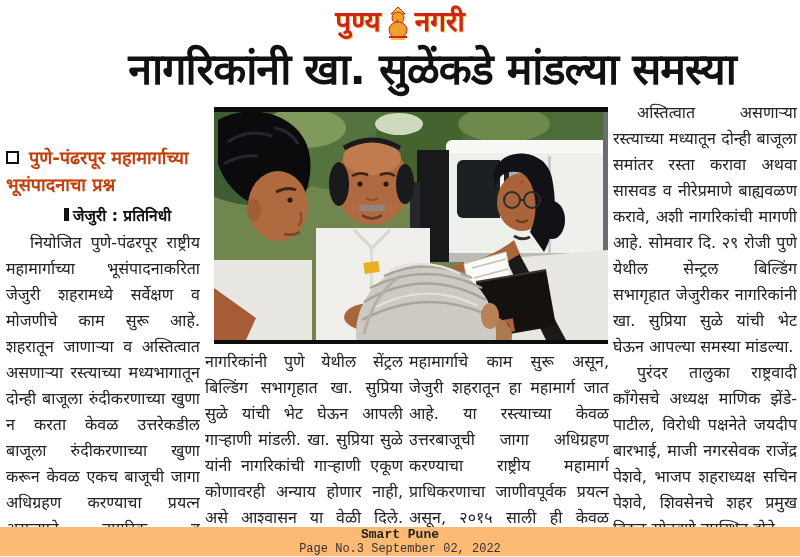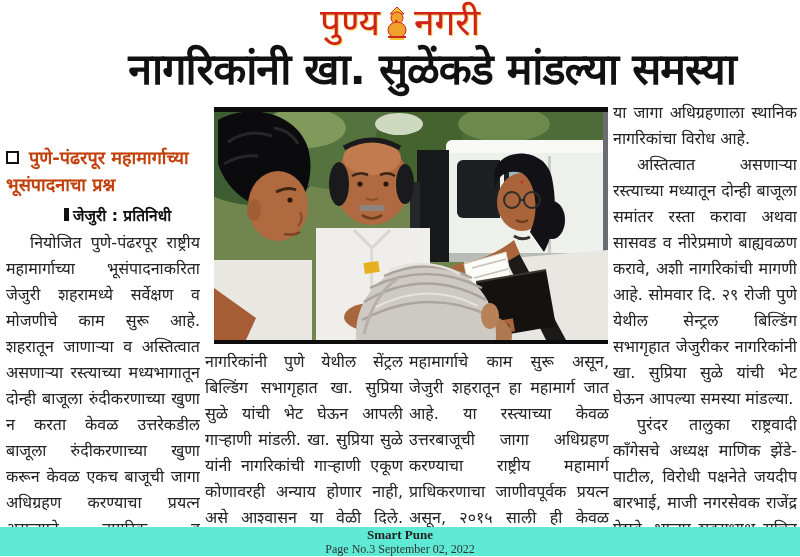--- a/index.html
+++ b/index.html
@@ -9,21 +9,21 @@
     background:#ffffff; overflow:hidden; color:#1b1b1b;
     font-family:"DejaVu Sans", sans-serif;
   }
 
   
   .masthead {
     position:absolute; top:2px; left:0; right:0; height:40px;
     display:flex; align-items:center; justify-content:center; gap:4px;
   }
   .mast-word {
-    color:#d0221f; font-weight:normal; font-size:37px; line-height:1;
+    color:#d0221f; font-weight:bold; font-size:28px; line-height:1;
     text-shadow:0 0 1px #f3c43a, 1px 1px 0 #f7d560;
     letter-spacing:0;
   }
   .mast-icon { width:26px; height:34px; margin-top:2px; }
 
   
   .headline {
     position:absolute; top:40px; left:0; width:800px; height:58px;
     font-size:43px; font-weight:bold; color:#111;
     text-align:center; white-space:nowrap; line-height:58px;
@@ -62,21 +62,21 @@
   .photo {
     position:absolute; left:214px; top:107px; width:394px; height:237px;
     border-top:5px solid #0d0d0d; border-bottom:4px solid #0d0d0d;
     background:#8ea06e; overflow:hidden;
   }
   .photo svg { display:block; width:100%; height:100%; }
 
   
   .footer {
     position:absolute; left:0; right:0; bottom:1px; text-align:center;
-    font-family:Liberation Serif, serif; background:#5eead4;
+    font-family:Liberation Mono, monospace; background:#fdba74;
   }
   .footer .src { font-size:13px; font-weight:bold; color:#222; line-height:15px; }
   .footer .pageinfo { font-size:12px; color:#333; line-height:14px; }
 </style>
 </head>
 <body>
 
 <div class="page">
 
   <header class="masthead">
@@ -201,21 +201,20 @@
 
   <div class="col col2">
     <p>नागरिकांनी पुणे येथील सेंट्रल बिल्डिंग सभागृहात खा. सुप्रिया सुळे यांची भेट घेऊन आपली गाऱ्हाणी मांडली. खा. सुप्रिया सुळे यांनी नागरिकांची गाऱ्हाणी एकूण कोणावरही अन्याय होणार नाही, असे आश्वासन या वेळी दिले. नियोजित पंढरपूर-पुणे राष्ट्रीय</p>
   </div>
 
   <div class="col col3">
     <p>महामार्गाचे काम सुरू असून, जेजुरी शहरातून हा महामार्ग जात आहे. या रस्त्याच्या केवळ उत्तरबाजूची जागा अधिग्रहण करण्याचा राष्ट्रीय महामार्ग प्राधिकरणाचा जाणीवपूर्वक प्रयत्न असून, २०१५ साली ही केवळ उत्तरबाजूची घरे व दुकाने पाडण्यात आली होती.</p>
   </div>
 
   <div class="col col4">
-    <p>या जागा अधिग्रहणाला स्थानिक नागरिकांचा विरोध आहे.</p>
     <p class="indent">अस्तित्वात असणाऱ्या रस्त्याच्या मध्यातून दोन्ही बाजूला समांतर रस्ता करावा अथवा सासवड व नीरेप्रमाणे बाह्यवळण करावे, अशी नागरिकांची मागणी आहे. सोमवार दि. २९ रोजी पुणे येथील सेन्ट्रल बिल्डिंग सभागृहात जेजुरीकर नागरिकांनी खा. सुप्रिया सुळे यांची भेट घेऊन आपल्या समस्या मांडल्या.</p>
     <p class="indent">पुरंदर तालुका राष्ट्रवादी काँगेसचे अध्यक्ष माणिक झेंडे-पाटील, विरोधी पक्षनेते जयदीप बारभाई, माजी नगरसेवक राजेंद्र पेशवे, भाजप शहराध्यक्ष सचिन पेशवे, शिवसेनचे शहर प्रमुख विठ्ठल सोनवणे उपस्थित होते.</p>
   </div>
 
   <footer class="footer">
     <div class="src">Smart Pune</div>
     <div class="pageinfo">Page No.3 September 02, 2022</div>
   </footer>
 
 </div>

